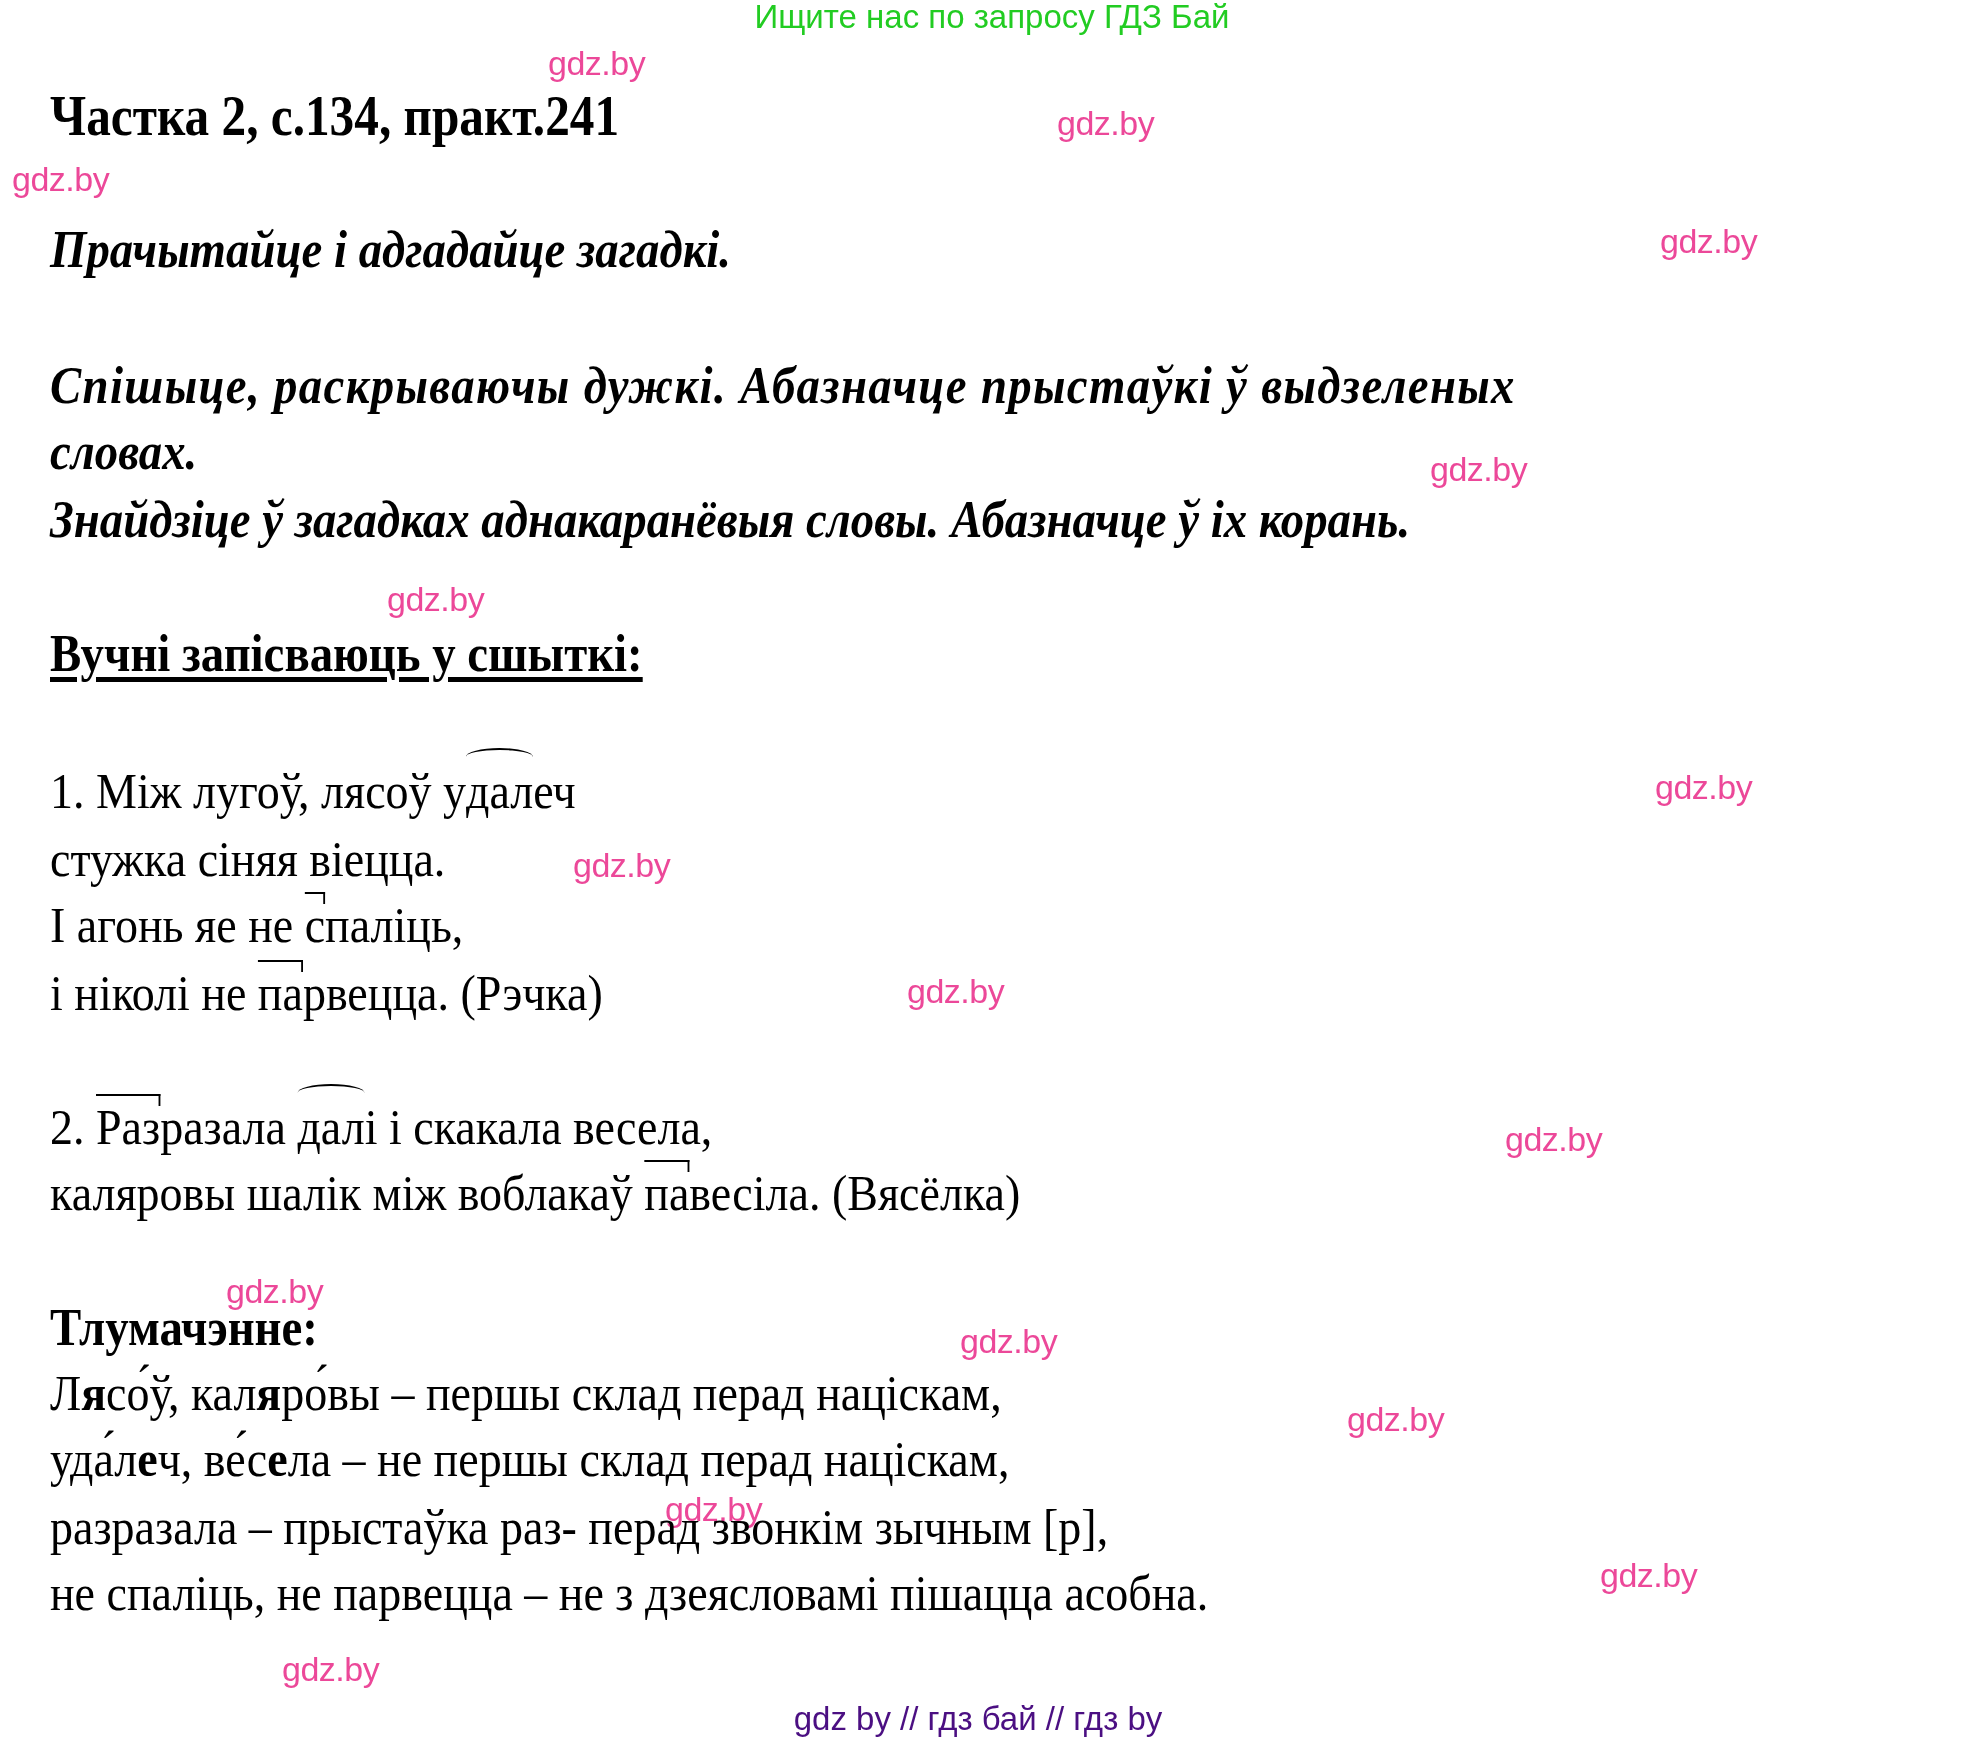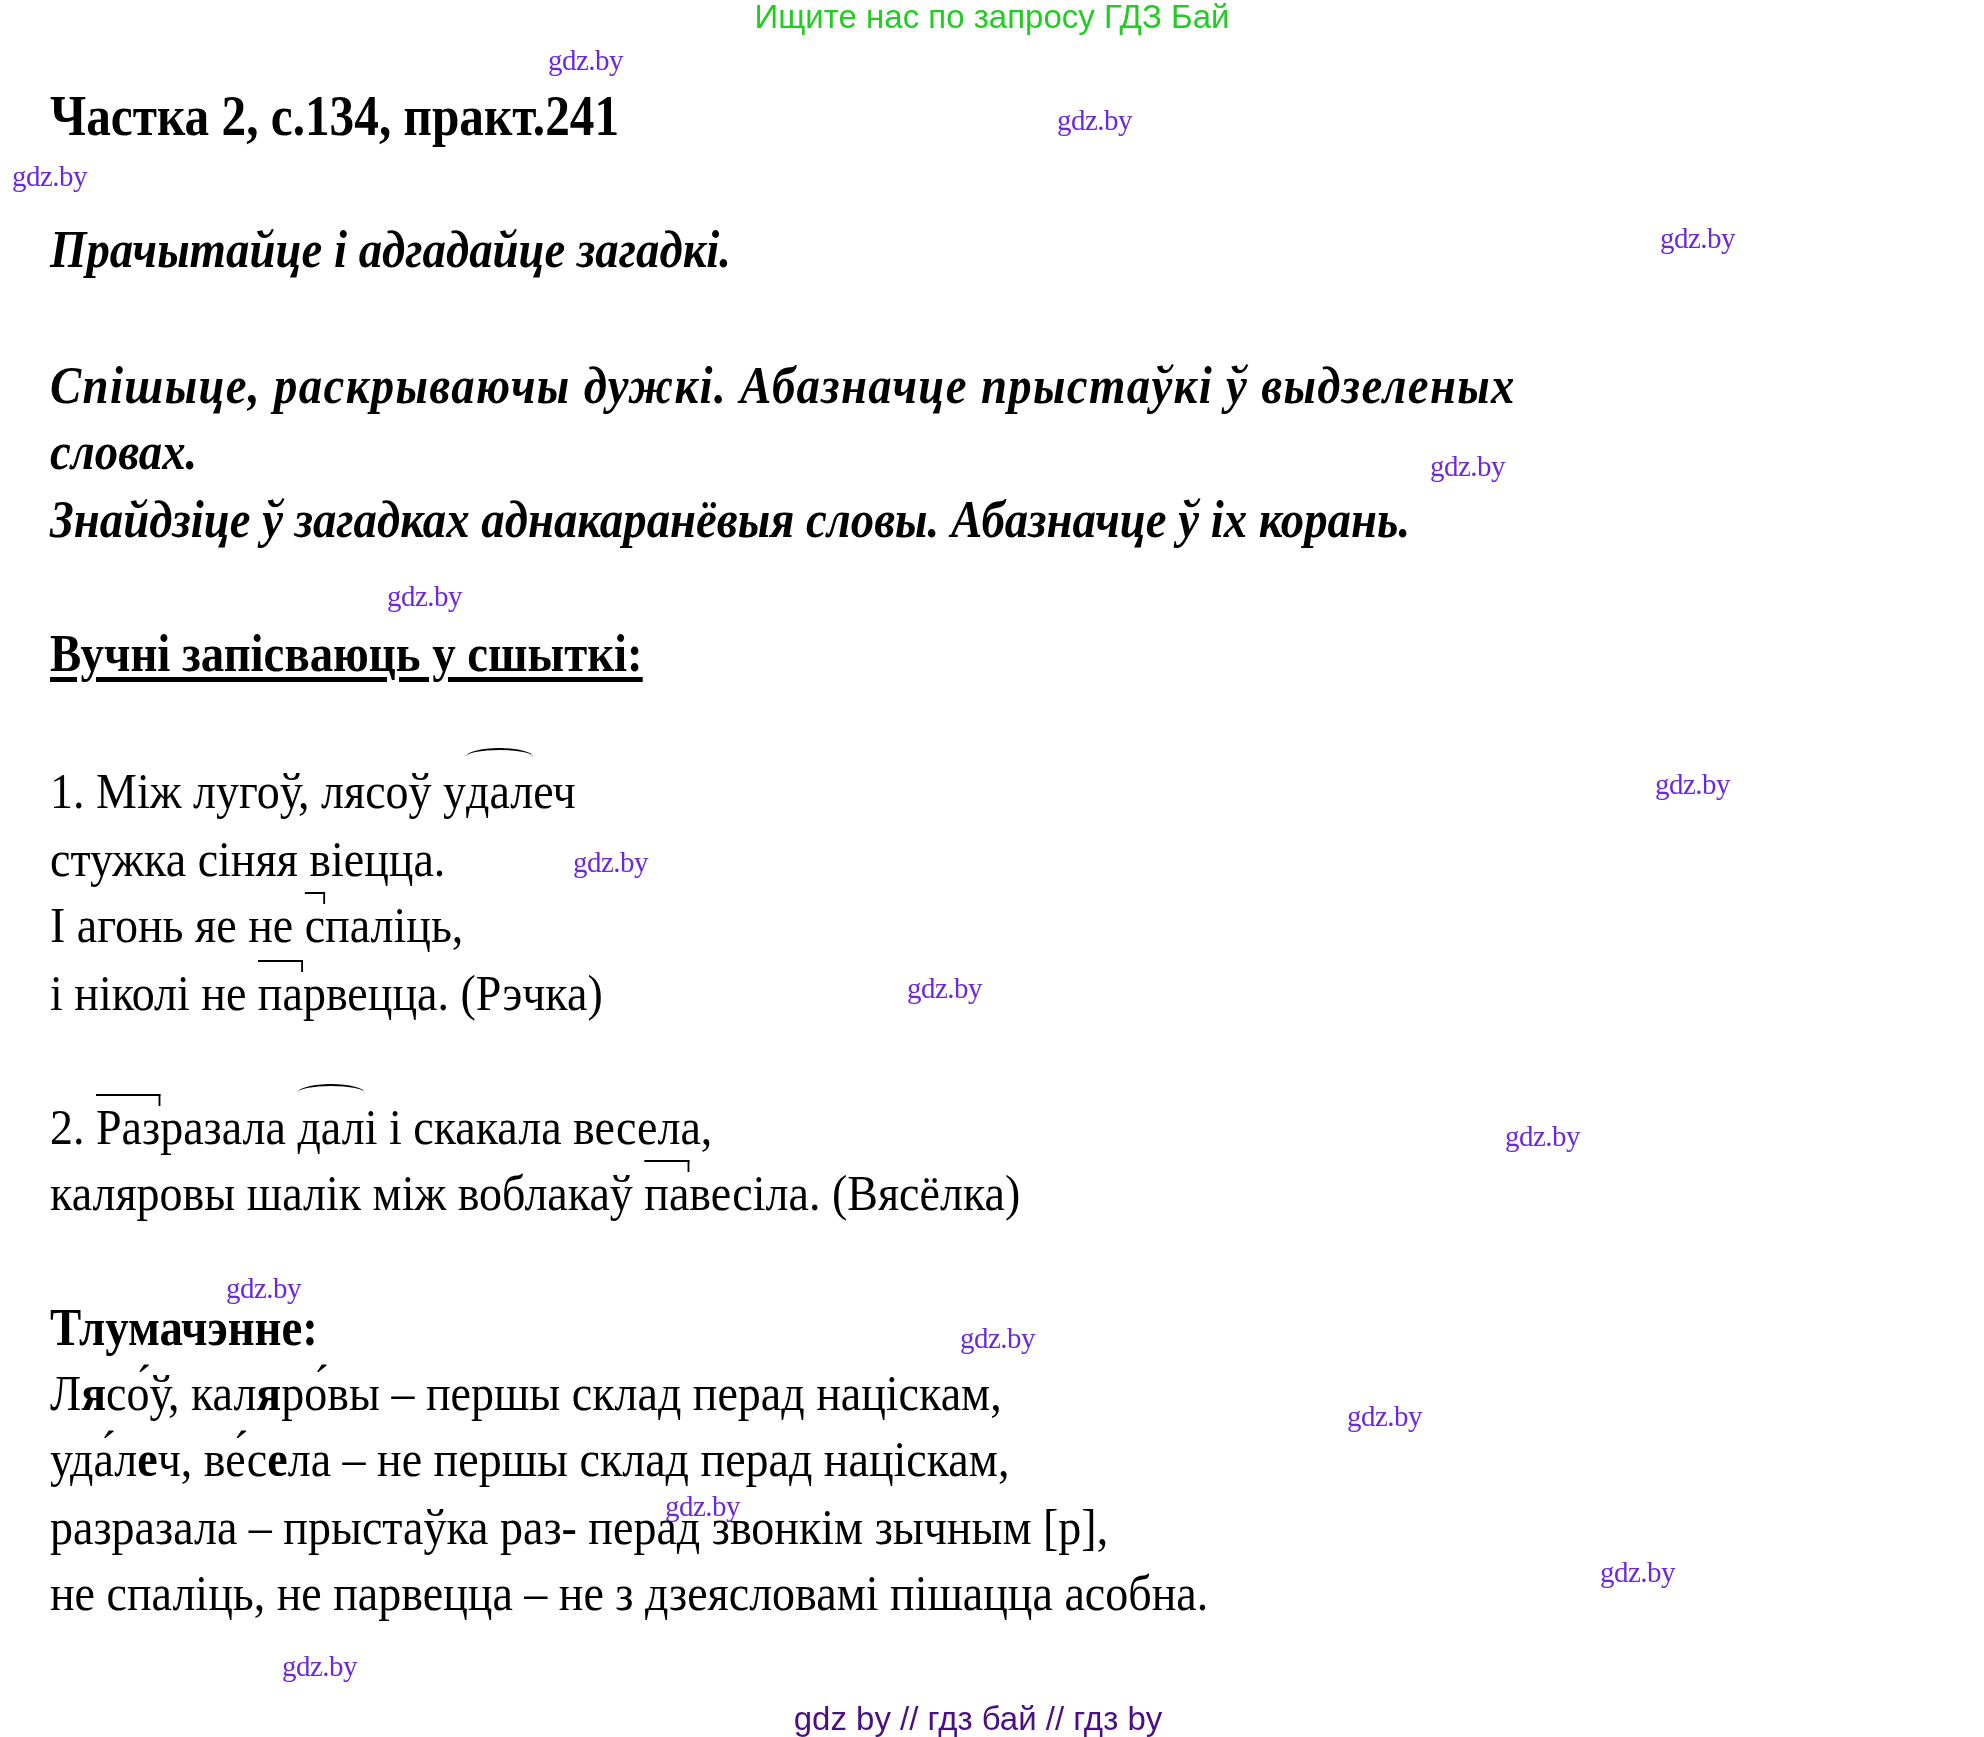--- a/index.html
+++ b/index.html
@@ -1,19 +1,19 @@
 <!DOCTYPE html>
 <html><head>
 <meta charset="utf-8">
 <style>
   html, body { margin:0; padding:0; background:#ffffff; }
   body { width:1984px; height:1737px; position:relative; overflow:hidden;
          font-family:"Liberation Serif", serif; color:#000; }
   .abs { position:absolute; white-space:nowrap; }
-  .wm { font-family:Liberation Serif, serif; font-size:29px; color:#6d28d9; letter-spacing:-0.5px; }
+  .wm { font-family:Liberation Sans, sans-serif; font-size:34px; color:#ec4899; letter-spacing:-0.5px; }
   .top-banner { font-family:"Liberation Sans", sans-serif; font-size:33px; color:#22cc22; left:0; width:1984px; text-align:center; top:-2px; }
   .footer { font-family:"Liberation Sans", sans-serif; font-size:33px; color:#4b0f82; left:0; width:1956px; text-align:center; top:1700px; }
   .title { font-weight:bold; font-size:56px; left:50px; top:84px; transform:scaleX(0.88); transform-origin:left; }
   .task { font-weight:bold; font-style:italic; font-size:52px; transform:scaleX(0.9); transform-origin:left; }
   .heading-u { font-weight:bold; font-size:52px; left:50px; top:624px; text-decoration:underline; text-decoration-thickness:5px; text-underline-offset:6px; transform:scaleX(0.9); transform-origin:left; }
   .riddle { font-size:50px; left:50px; transform:scaleX(0.92); transform-origin:left; }
   .expl-h { font-weight:bold; font-size:52px; left:50px; top:1298px; transform:scaleX(0.9); transform-origin:left; }
   .expl { font-size:50px; left:50px; transform:scaleX(0.92); transform-origin:left; }
   .mark { position:relative; display:inline-block; }
   .arc::before { content:""; position:absolute; left:0; right:0; top:-14px; height:16px;

